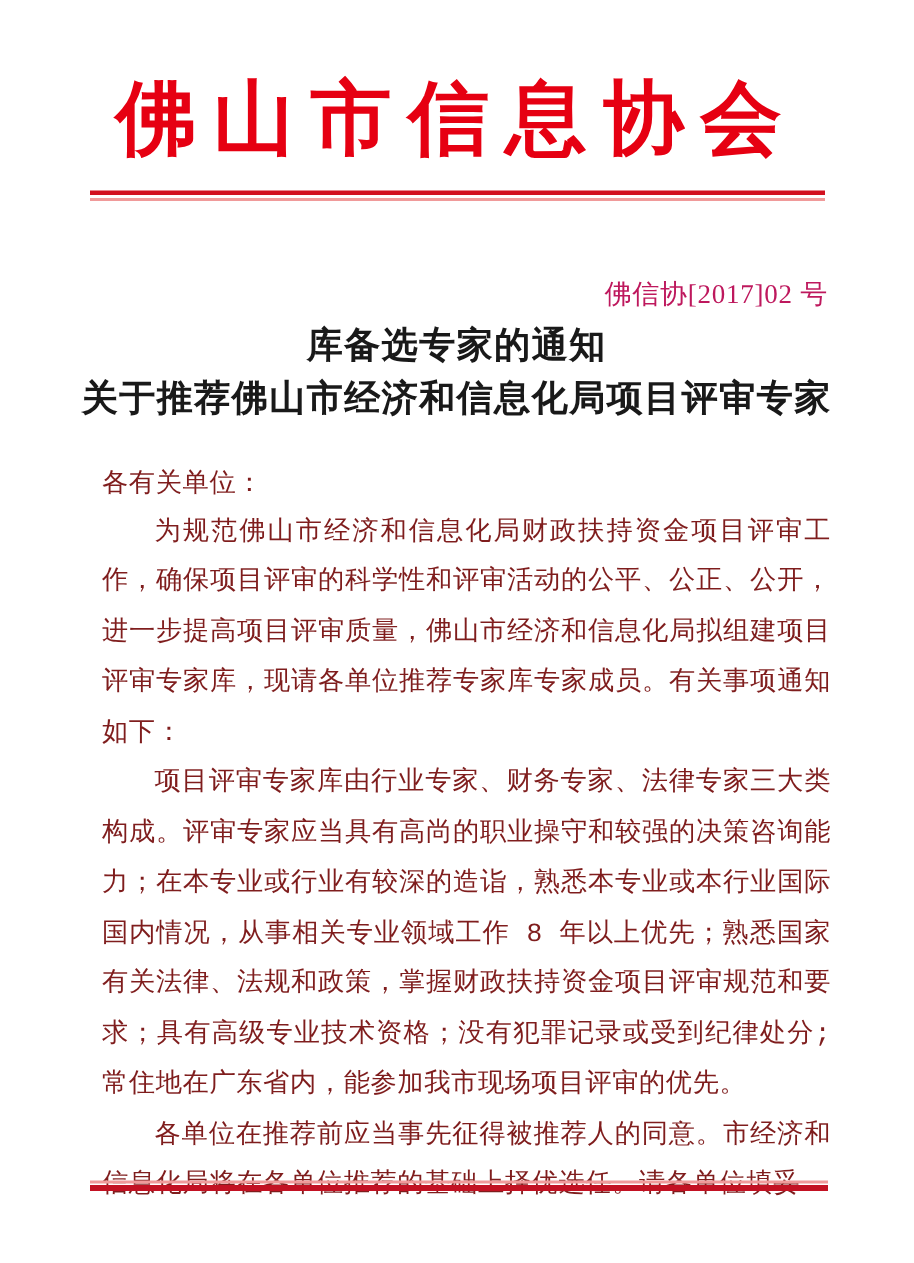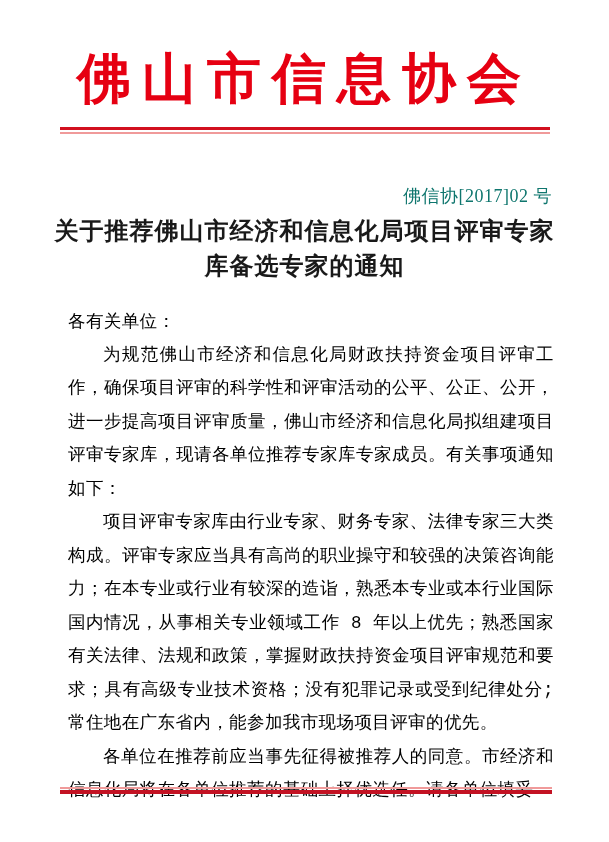--- a/index.html
+++ b/index.html
@@ -51,21 +51,21 @@
   .rule-top .rule-thin {
     height: 1.5px;
     background: var(--rule-light, #f09a9a);
   }
   .doc-number {
     position: absolute;
     top: 185px;
     right: 57px;
     font-size: 18px;
     line-height: 22px;
-    color: #0f766e;
+    color: #be185d;
     letter-spacing: 0.5px;
     white-space: nowrap;
   }
   .doc-title {
     position: absolute;
     top: 213px;
     left: 0;
     right: 0;
     text-align: center;
     font-family: "Liberation Sans", "DejaVu Sans", sans-serif;
@@ -75,21 +75,21 @@
     color: #191919;
     letter-spacing: 1px;
   }
   .body-text {
     position: absolute;
     top: 305px;
     left: 68px;
     width: 486px;
     font-size: 17.5px;
     line-height: 33.5px;
-    color: #000000;
+    color: #7f1d1d;
     text-align: justify;
     text-justify: inter-character;
     letter-spacing: 0.4px;
   }
   .body-text p {
     margin: 0;
     padding: 0;
   }
   .body-text p.para {
     text-indent: 2em;
@@ -123,22 +123,22 @@
 
   <div class="rule-top">
     <div class="rule-thick"></div>
     <div class="rule-gap"></div>
     <div class="rule-thin"></div>
   </div>
 
   <div class="doc-number">佛信协[2017]02 号</div>
 
   <div class="doc-title">
+    <div>库备选专家的通知</div>
     <div>关于推荐佛山市经济和信息化局项目评审专家</div>
-    <div>库备选专家的通知</div>
   </div>
 
   <div class="body-text">
     <p class="salutation">各有关单位：</p>
     <p class="para">为规范佛山市经济和信息化局财政扶持资金项目评审工作，确保项目评审的科学性和评审活动的公平、公正、公开，进一步提高项目评审质量，佛山市经济和信息化局拟组建项目评审专家库，现请各单位推荐专家库专家成员。有关事项通知如下：</p>
     <p class="para">项目评审专家库由行业专家、财务专家、法律专家三大类构成。评审专家应当具有高尚的职业操守和较强的决策咨询能力；在本专业或行业有较深的造诣，熟悉本专业或本行业国际国内情况，从事相关专业领域工作 8 年以上优先；熟悉国家有关法律、法规和政策，掌握财政扶持资金项目评审规范和要求；具有高级专业技术资格；没有犯罪记录或受到纪律处分;常住地在广东省内，能参加我市现场项目评审的优先。</p>
     <p class="para">各单位在推荐前应当事先征得被推荐人的同意。市经济和信息化局将在各单位推荐的基础上择优选任。请各单位填妥</p>
   </div>
 
   <div class="rule-bottom">

